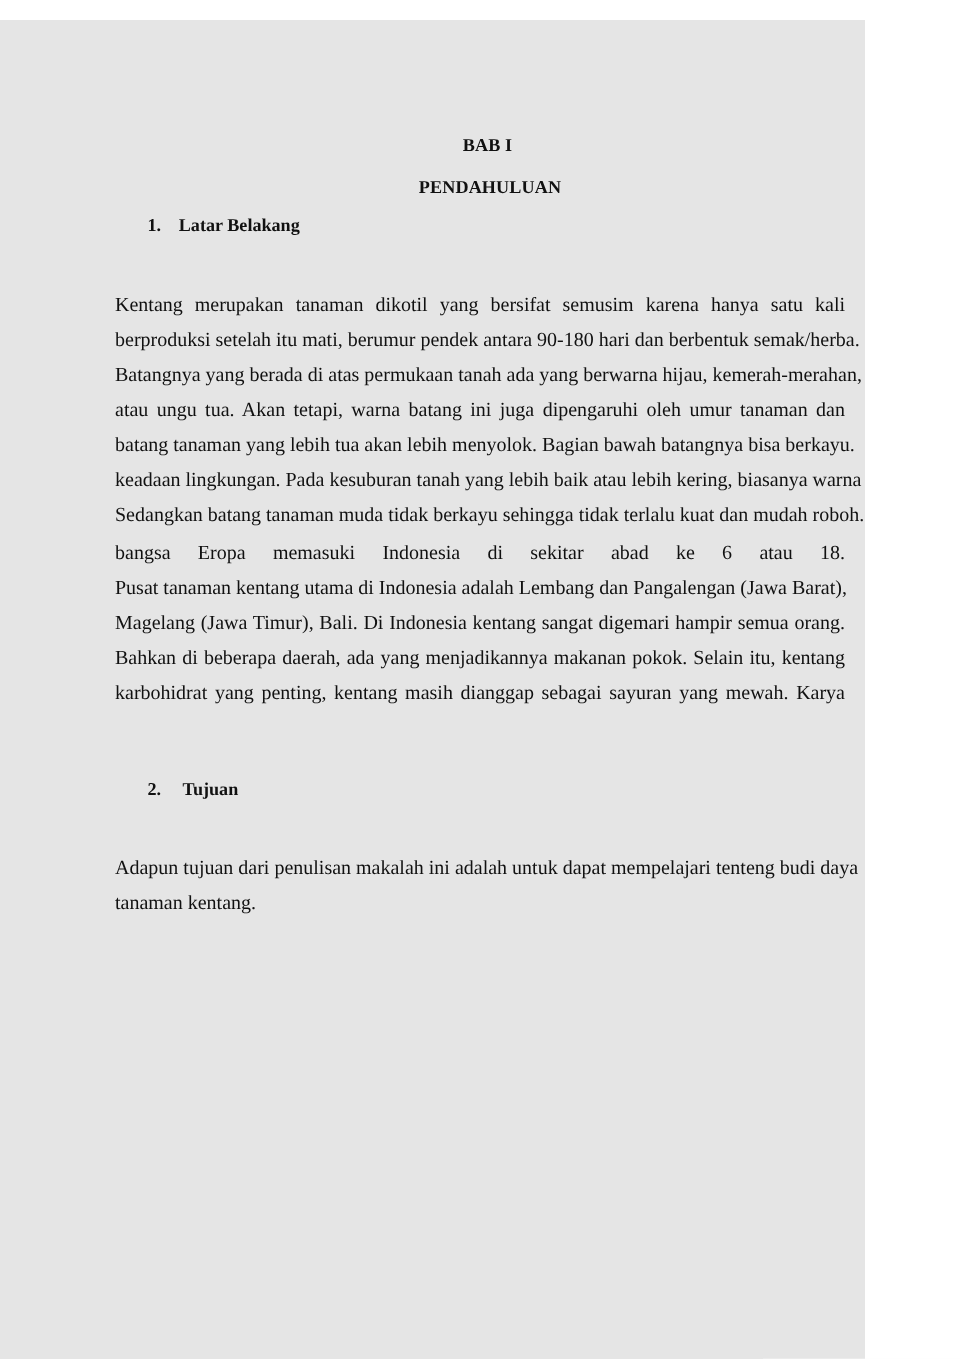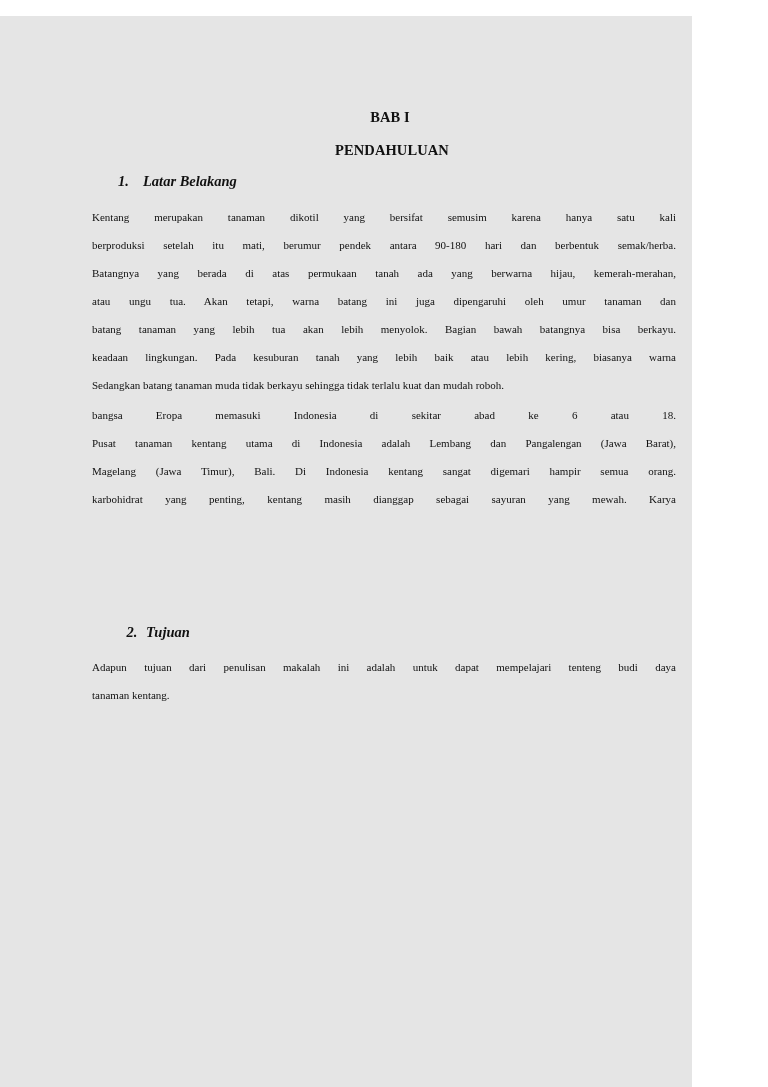--- a/index.html
+++ b/index.html
@@ -30,34 +30,34 @@
       font-weight: bold;
       font-size: 14.5px;
       letter-spacing: 0.1px;
     }
     .t1 { top: 93px; left: 6px; }
     .t2 { top: 126px; left: 8px; }
     .heading {
       position: absolute;
       font-weight: bold;
       font-size: 14.5px;
-      font-style: italic;
     }
     .heading .num { display: inline-block; width: 26px; }
     .h1 { left: 118px; top: 157px; }
     .h1 .num { width: 25px; }
-    .h2 { left: 118px; top: 608px; text-align: center; }
+    .h2 { left: 118px; top: 608px; }
     .h2 .num { width: 28px; }
     .para {
       position: absolute;
       left: 92px;
       width: 584px;
-      font-size: 11px;
+      font-size: 16px;
       line-height: 28px;
       text-align: justify;
+      margin-top: 28px;
     }
     .line {
       display: block;
       text-align: justify;
       text-align-last: justify;
       white-space: nowrap;
       height: 28px;
     }
     .line.last {
       text-align-last: left;
@@ -85,20 +85,21 @@
     <span class="line">atau ungu tua. Akan tetapi, warna batang ini juga dipengaruhi oleh umur tanaman dan</span>
     <span class="line">batang tanaman yang lebih tua akan lebih menyolok. Bagian bawah batangnya bisa berkayu.</span>
     <span class="line">keadaan lingkungan. Pada kesuburan tanah yang lebih baik atau lebih kering, biasanya warna</span>
     <span class="line last">Sedangkan batang tanaman muda tidak berkayu sehingga tidak terlalu kuat dan mudah roboh.</span>
   </div>
 
   <div class="para p2">
     <span class="line">bangsa Eropa memasuki Indonesia di sekitar abad ke 6 atau 18.</span>
     <span class="line">Pusat tanaman kentang utama di Indonesia adalah Lembang dan Pangalengan (Jawa Barat),</span>
     <span class="line">Magelang (Jawa Timur), Bali. Di Indonesia kentang sangat digemari hampir semua orang.</span>
+    <span class="line">Bahkan di beberapa daerah, ada yang menjadikannya makanan pokok. Selain itu, kentang</span>
     <span class="line">karbohidrat yang penting, kentang masih dianggap sebagai sayuran yang mewah. Karya</span>
   </div>
 
   <div class="heading h2">
     <span class="num">2.</span><span>Tujuan</span>
   </div>
 
   <div class="para p3">
     <span class="line">Adapun tujuan dari penulisan makalah ini adalah untuk dapat mempelajari tenteng budi daya</span>
     <span class="line last">tanaman kentang.</span>

